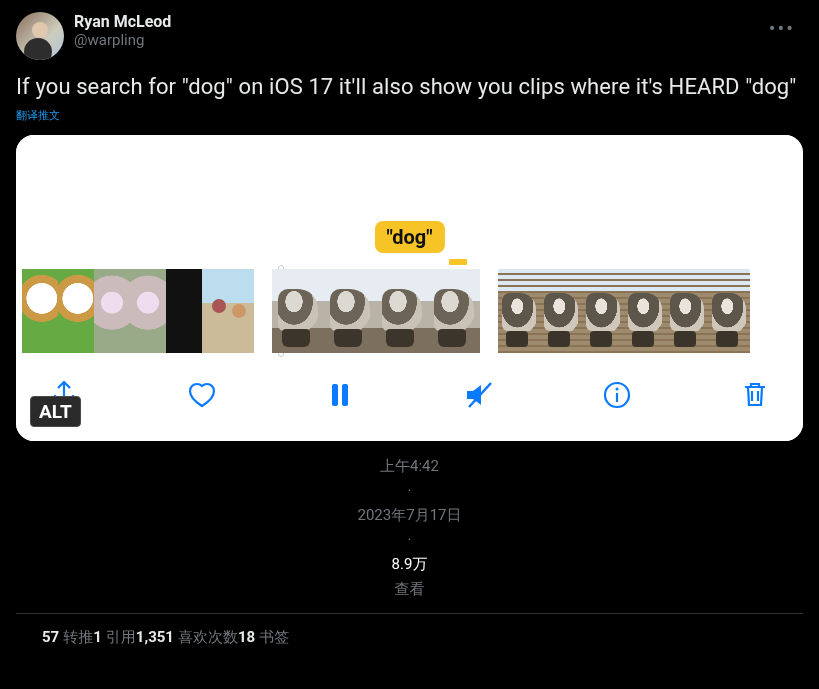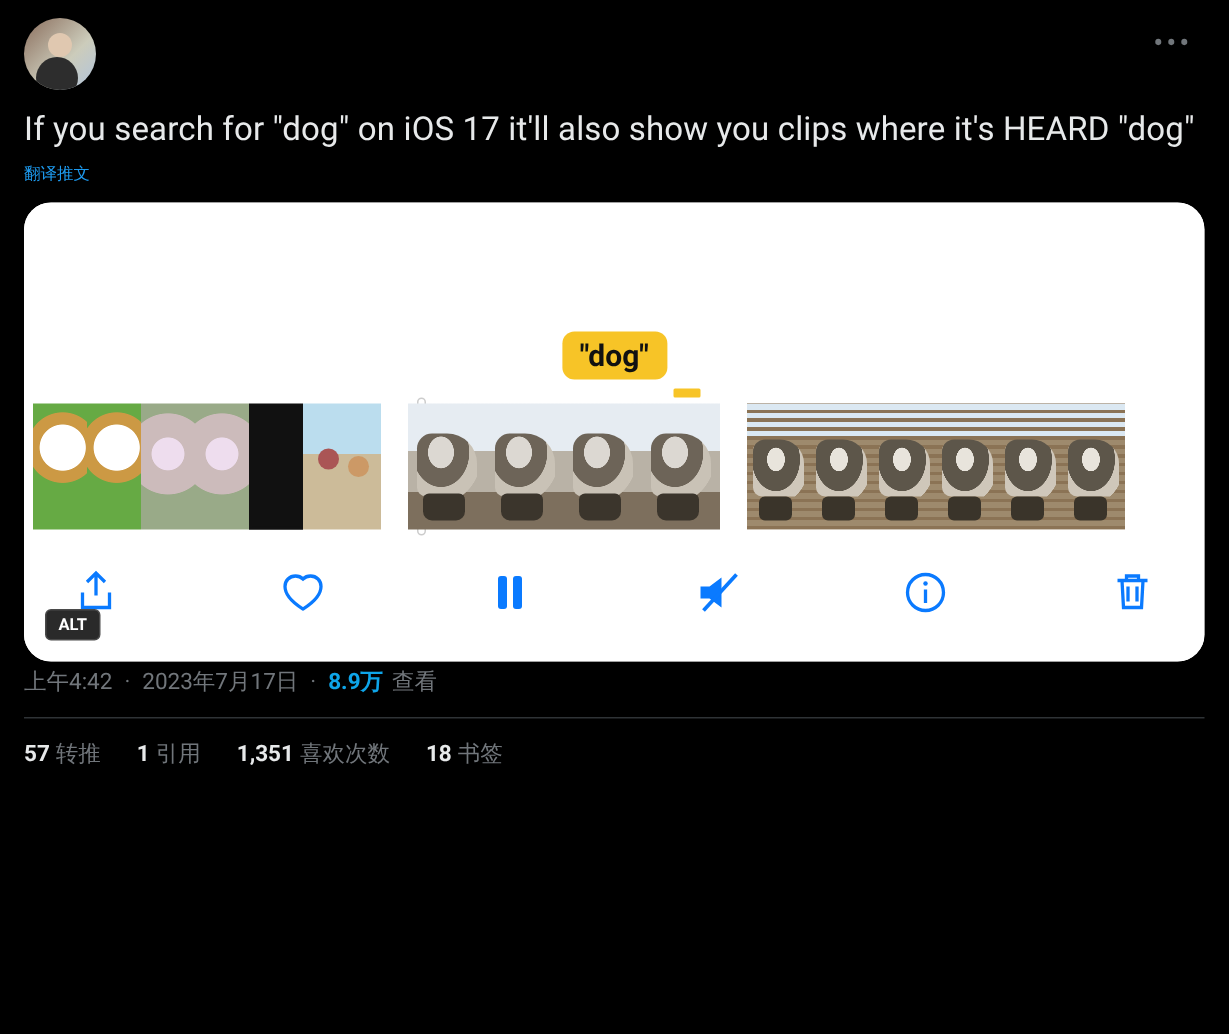--- a/index.html
+++ b/index.html
@@ -86,35 +86,39 @@
     content:""; position:absolute; left:8px; bottom:6px; width:22px; height:16px;
     background:#3a342a; border-radius:4px;
   }
 
   .toolbar { display:flex; justify-content:space-between; align-items:center; padding:18px 28px 26px 28px; background:#fff;}
   .tb-btn { width:40px; height:40px; display:flex; align-items:center; justify-content:center; color:#0a7aff; cursor:pointer;}
   .tb-btn svg { width:32px; height:32px; stroke:#0a7aff; fill:none; stroke-width:2.2; }
   .tb-btn.solid svg { fill:#0a7aff; stroke:none;}
   .alt-badge {
     position:absolute; left:14px; bottom:14px; background:#2a2a2a; color:#fff; font-weight:700;
-    font-size:11px; padding:3px 8px; border-radius:4px; border:1px solid #4a4a4a;
-  }
-  .meta-row { display:flex; align-items:center; gap:6px; color:#71767b; font-size:15px; margin-top:4px; padding-bottom:14px;}
-  .meta-row .bold { color:#0ea5e9; font-weight:700; }
+    font-size:19px; padding:3px 8px; border-radius:4px; border:1px solid #4a4a4a;
+  }
+  .meta-row { display:flex; align-items:center; gap:6px; color:#71767b; font-size:15px; margin-top:16px; padding-bottom:14px;flex-direction:column;}
+  .meta-row .bold { color:#ffffff; font-weight:400; }
   .meta-row .sep { margin:0 2px; }
   .divider { height:1px; background:#2f3336; margin: 0 0 14px 0;}
-  .stats-row { display:flex; gap:24px; color:#71767b; font-size:15px; align-items:flex-end;}
+  .stats-row { display:flex; color:#71767b; font-size:15px; align-items:flex-end;margin-left:26px;}
   .stat .num { color:#e7e9ea; font-weight:700; margin-right:4px; }
 </style>
 </head>
 <body>
 
 <div class="tweet-header">
   <div class="tweet-header-left">
     <div class="avatar"></div>
+    <div class="names">
+      <div class="display-name">Ryan McLeod</div>
+      <div class="handle">@warpling</div>
+    </div>
   </div>
   <div class="more-icon">•••</div>
 </div>
 
 <div class="tweet-text">If you search for "dog" on iOS 17 it'll also show you clips where it's HEARD "dog"</div>
 <div class="translate-link">翻译推文</div>
 
 <div class="card">
   <div class="card-top-space"></div>
   <div class="caption-row">

